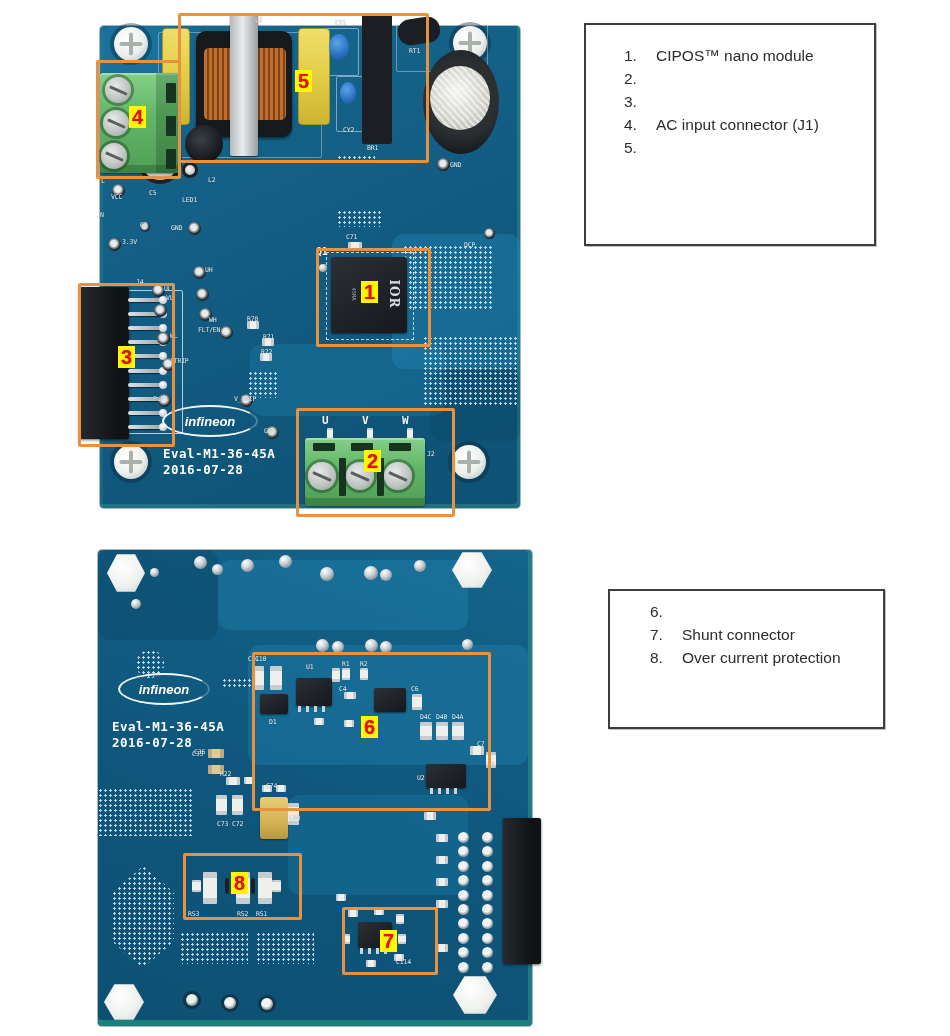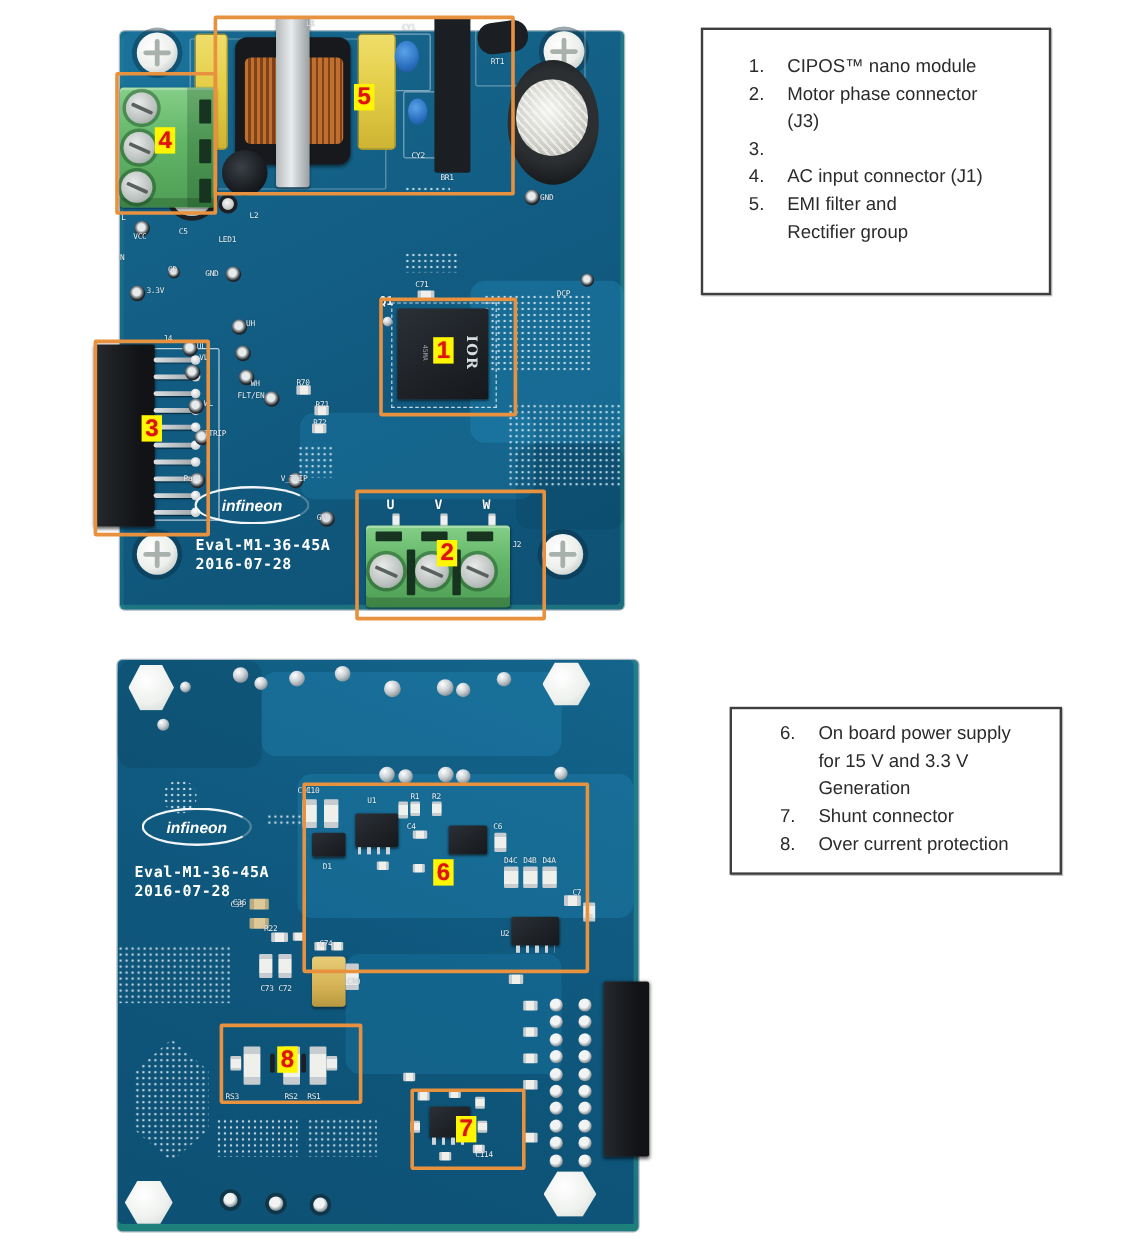--- a/index.html
+++ b/index.html
@@ -392,45 +392,38 @@
   <span class="num" style="left:380px;top:930px">7</span>
 
   <div id="legend-top" class="legend">
     <div class="leg-wrap">
       <div class="leg-row">
           <span class="leg-num">1.</span>
           <span class="leg-text">CIPOS™ nano module</span>
         </div>
       <div class="leg-row">
           <span class="leg-num">2.</span>
-          <span class="leg-text">Motor phase connector
-(J3)</span>
         </div>
       <div class="leg-row">
           <span class="leg-num">3.</span>
         </div>
       <div class="leg-row">
           <span class="leg-num">4.</span>
           <span class="leg-text">AC input connector (J1)</span>
         </div>
       <div class="leg-row">
           <span class="leg-num">5.</span>
-          <span class="leg-text">EMI filter and
-Rectifier group</span>
         </div>
     </div>
   </div>
 
   <div id="legend-bottom" class="legend">
     <div class="leg-wrap">
       <div class="leg-row">
           <span class="leg-num">6.</span>
-          <span class="leg-text">On board power supply
-for 15 V and 3.3 V
-Generation</span>
         </div>
       <div class="leg-row">
           <span class="leg-num">7.</span>
           <span class="leg-text">Shunt connector</span>
         </div>
       <div class="leg-row">
           <span class="leg-num">8.</span>
           <span class="leg-text">Over current protection</span>
         </div>
     </div>

